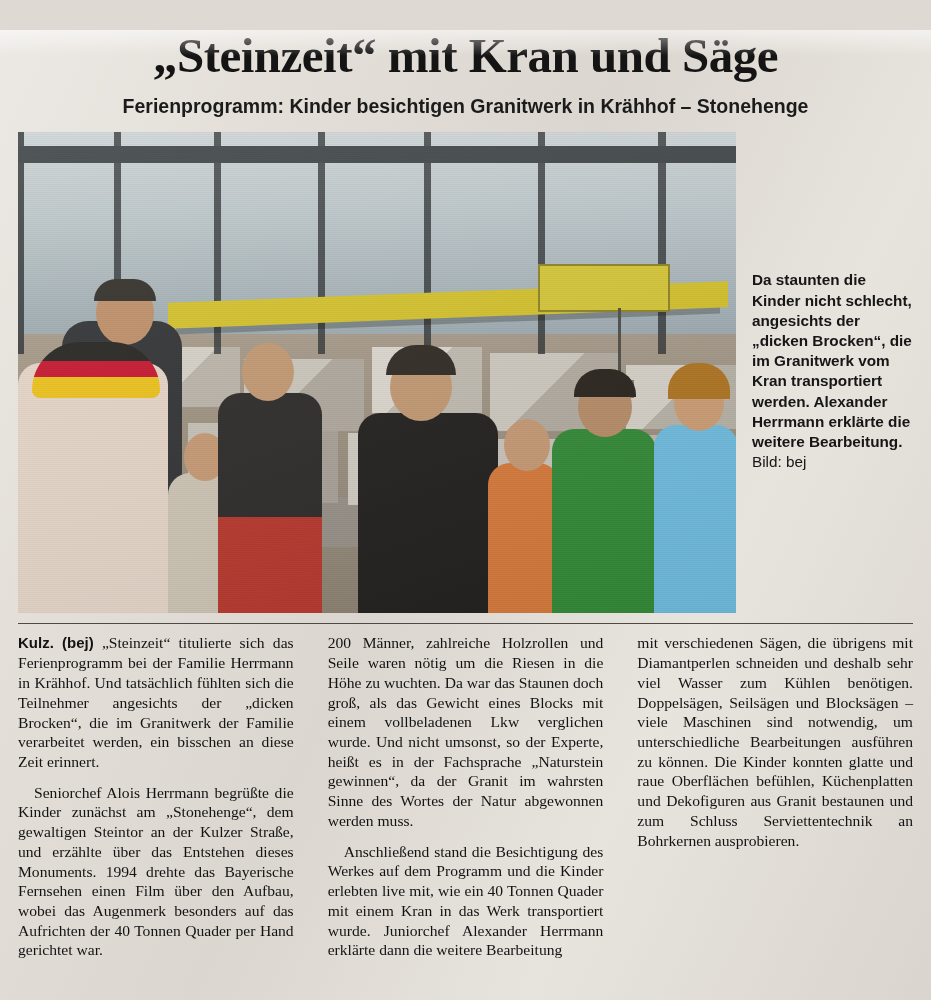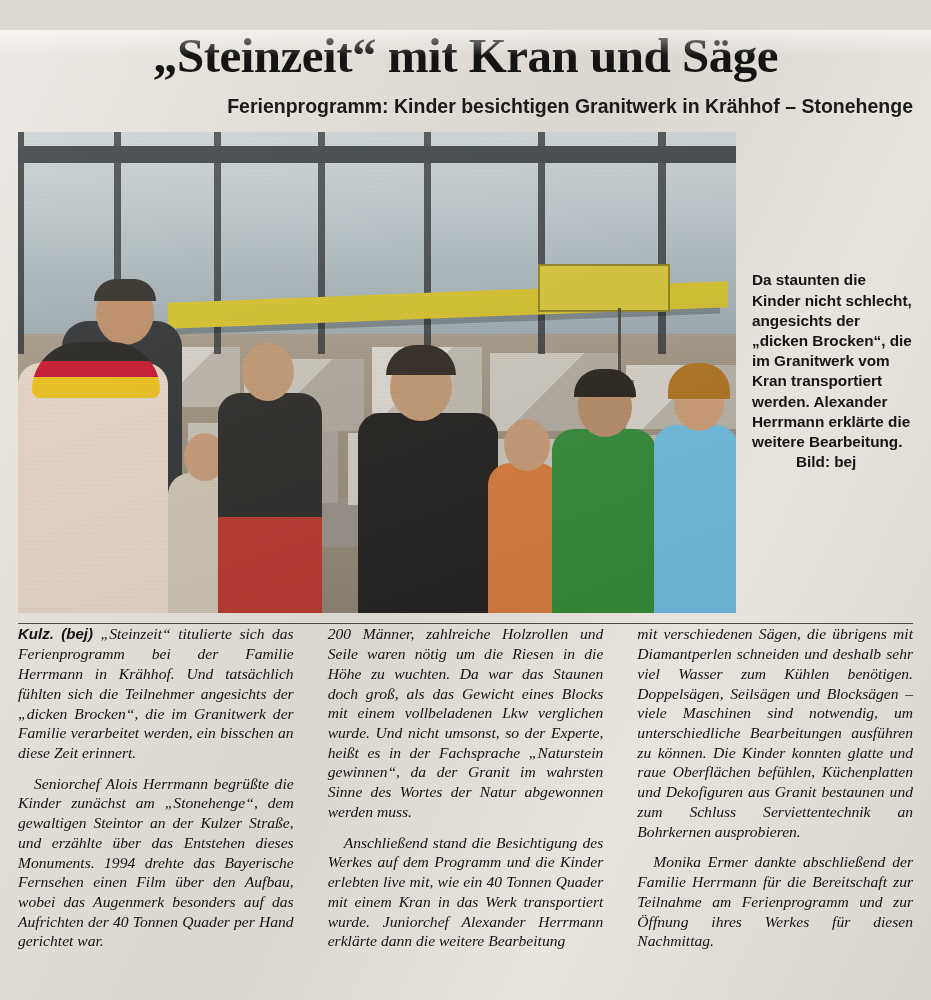--- a/index.html
+++ b/index.html
@@ -37,21 +37,21 @@
     text-align: center;
     font-family: "Liberation Serif", serif;
     font-weight: bold;
     font-size: 49px;
     line-height: 1.05;
     letter-spacing: -0.5px;
     margin: 30px 0 0 0;
     color: #141414;
   }
   .subhead {
-    text-align: right;
+    text-align: center;
     font-family: "Liberation Sans", sans-serif;
     font-weight: bold;
     font-size: 19.5px;
     margin: 14px 0 0 0;
     color: #1b1b1b;
   }
 
   .media-row {
     display: flex;
     align-items: flex-start;
@@ -172,32 +172,32 @@
   .caption {
     flex: 1 1 auto;
     padding-left: 16px;
     font-family: "Liberation Sans", sans-serif;
     font-weight: bold;
     font-size: 15.3px;
     line-height: 1.32;
     padding-top: 138px;
     color: #161616;
   }
-  .caption .credit { font-weight: bold; margin-left: 44px; }
+  .caption .credit { font-weight: normal; }
 
   .rule {
     border: none;
     border-top: 1px solid #4d4a46;
     margin: 10px 0 0 0;
   }
 
   .columns {
     display: flex;
     gap: 34px;
-    font-style: italic;
+    margin-top: 9px;
   }
   .col {
     flex: 1 1 0;
     font-family: "Liberation Serif", serif;
     font-size: 15.6px;
     line-height: 1.265;
     text-align: justify;
     color: #131313;
   }
   .col p { margin: 0 0 11px 0; }
@@ -277,18 +277,17 @@
       <p class="indent">Seniorchef Alois Herrmann begrüßte die Kinder zunächst am „Stonehenge“, dem gewaltigen Steintor an der Kulzer Straße, und erzählte über das Entstehen dieses Monuments. 1994 drehte das Bayerische Fernsehen einen Film über den Aufbau, wobei das Augenmerk besonders auf das Aufrichten der 40 Tonnen Quader per Hand gerichtet war.</p>
     </div>
 
     <div class="col">
       <p>200 Männer, zahlreiche Holzrollen und Seile waren nötig um die Riesen in die Höhe zu wuchten. Da war das Staunen doch groß, als das Gewicht eines Blocks mit einem vollbeladenen Lkw verglichen wurde. Und nicht umsonst, so der Experte, heißt es in der Fachsprache „Naturstein gewinnen“, da der Granit im wahrsten Sinne des Wortes der Natur abgewonnen werden muss.</p>
       <p class="indent">Anschließend stand die Besichtigung des Werkes auf dem Programm und die Kinder erlebten live mit, wie ein 40 Tonnen Quader mit einem Kran in das Werk transportiert wurde. Juniorchef Alexander Herrmann erklärte dann die weitere Bearbeitung</p>
     </div>
 
     <div class="col">
       <p>mit verschiedenen Sägen, die übrigens mit Diamantperlen schneiden und deshalb sehr viel Wasser zum Kühlen benötigen. Doppelsägen, Seilsägen und Blocksägen – viele Maschinen sind notwendig, um unterschiedliche Bearbeitungen ausführen zu können. Die Kinder konnten glatte und raue Oberflächen befühlen, Küchenplatten und Dekofiguren aus Granit bestaunen und zum Schluss Serviettentechnik an Bohrkernen ausprobieren.</p>
-      <p class="indent">Monika Ermer dankte abschließend der Familie Herrmann für die Bereitschaft zur Teilnahme am Ferienprogramm und zur Öffnung ihres Werkes für diesen Nachmittag.</p>
     </div>
 
   </div>
 
 </div>
 
 </body></html>

